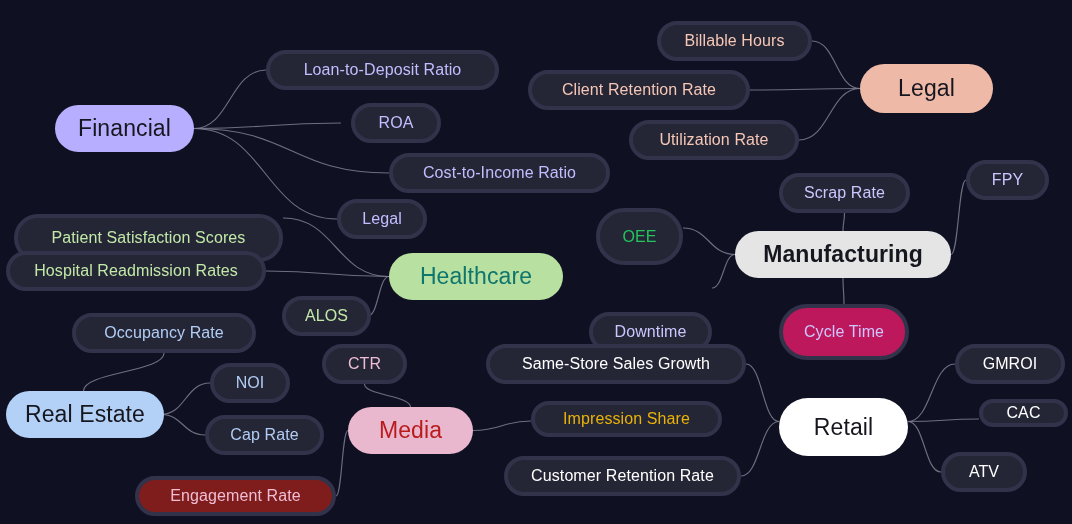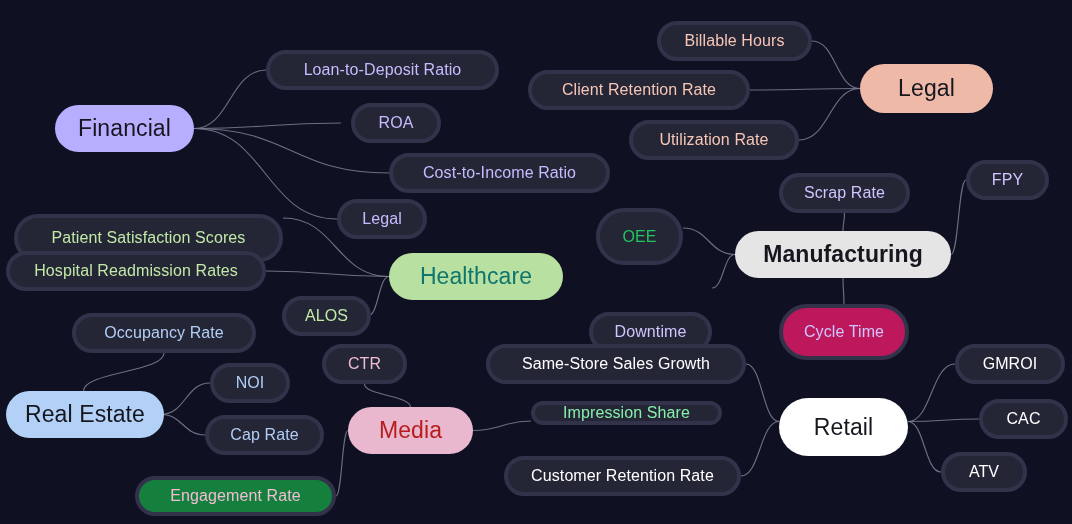--- a/index.html
+++ b/index.html
@@ -104,22 +104,22 @@
       <div class="node node-leaf" style="left: 589px; top: 268px; min-width: 123px; height: 40px; background: rgb(36, 37, 53); border-color: rgb(50, 51, 74); color: rgb(205, 198, 255); margin-top: 44px;">Downtime</div>
       <div class="node node-leaf" style="left: 779px; top: 173px; min-width: 131px; height: 40px; background: rgb(36, 37, 53); border-color: rgb(50, 51, 74); color: rgb(205, 198, 255);">Scrap Rate</div>
       <div class="node node-leaf" style="left: 779px; top: 304px; min-width: 130px; height: 56px; background: #be185d; border-color: rgb(50, 51, 74); color: rgb(205, 198, 255);">Cycle Time</div>
       <div class="node node-leaf" style="left: 966px; top: 160px; min-width: 83px; height: 40px; background: rgb(36, 37, 53); border-color: rgb(50, 51, 74); color: rgb(205, 198, 255);">FPY</div>
       <div class="node node-root" style="left: 6px; top: 391px; min-width: 155px; height: 47px; background: rgb(179, 209, 247); color: rgb(22, 22, 31);">Real Estate</div>
       <div class="node node-leaf" style="left: 72px; top: 313px; min-width: 184px; height: 40px; background: rgb(36, 37, 53); border-color: rgb(50, 51, 74); color: rgb(178, 205, 245);">Occupancy Rate</div>
       <div class="node node-leaf" style="left: 210px; top: 363px; min-width: 80px; height: 40px; background: rgb(36, 37, 53); border-color: rgb(50, 51, 74); color: rgb(178, 205, 245);">NOI</div>
       <div class="node node-leaf" style="left: 205px; top: 415px; min-width: 119px; height: 40px; background: rgb(36, 37, 53); border-color: rgb(50, 51, 74); color: rgb(178, 205, 245);">Cap Rate</div>
       <div class="node node-root" style="left: 348px; top: 407px; min-width: 125px; height: 47px; background: rgb(233, 184, 206); color: #b91c1c;">Media</div>
       <div class="node node-leaf" style="left: 322px; top: 344px; min-width: 85px; height: 40px; background: rgb(36, 37, 53); border-color: rgb(50, 51, 74); color: rgb(240, 190, 212);">CTR</div>
-      <div class="node node-leaf" style="left: 531px; top: 401px; min-width: 191px; height: 24px; background: rgb(36, 37, 53); border-color: rgb(50, 51, 74); color: #86efac;">Impression Share</div>
-      <div class="node node-leaf" style="left: 135px; top: 476px; min-width: 201px; height: 40px; background: #15803d; border-color: rgb(50, 51, 74); color: rgb(240, 190, 212);">Engagement Rate</div>
+      <div class="node node-leaf" style="left: 531px; top: 401px; min-width: 191px; height: 36px; background: rgb(36, 37, 53); border-color: rgb(50, 51, 74); color: #eab308;">Impression Share</div>
+      <div class="node node-leaf" style="left: 135px; top: 476px; min-width: 201px; height: 40px; background: #7f1d1d; border-color: rgb(50, 51, 74); color: rgb(240, 190, 212);">Engagement Rate</div>
       <div class="node node-root" style="left: 779px; top: 398px; min-width: 129px; height: 58px; background: rgb(255, 255, 255); color: rgb(22, 22, 31);">Retail</div>
       <div class="node node-leaf" style="left: 486px; top: 344px; min-width: 260px; height: 40px; background: rgb(36, 37, 53); border-color: rgb(50, 51, 74); color: rgb(255, 255, 255);">Same-Store Sales Growth</div>
       <div class="node node-leaf" style="left: 504px; top: 456px; min-width: 237px; height: 40px; background: rgb(36, 37, 53); border-color: rgb(50, 51, 74); color: rgb(255, 255, 255);">Customer Retention Rate</div>
       <div class="node node-leaf" style="left: 955px; top: 344px; min-width: 110px; height: 40px; background: rgb(36, 37, 53); border-color: rgb(50, 51, 74); color: rgb(255, 255, 255);">GMROI</div>
-      <div class="node node-leaf" style="left: 979px; top: 399px; min-width: 89px; height: 40px; background: rgb(36, 37, 53); border-color: rgb(50, 51, 74); color: rgb(255, 255, 255);">CAC</div>
+      <div class="node node-leaf" style="left: 979px; top: 399px; min-width: 89px; height: 28px; background: rgb(36, 37, 53); border-color: rgb(50, 51, 74); color: rgb(255, 255, 255);">CAC</div>
       <div class="node node-leaf" style="left: 941px; top: 452px; min-width: 86px; height: 40px; background: rgb(36, 37, 53); border-color: rgb(50, 51, 74); color: rgb(255, 255, 255);">ATV</div>
     </div>
 </div>
 
 </body></html>

